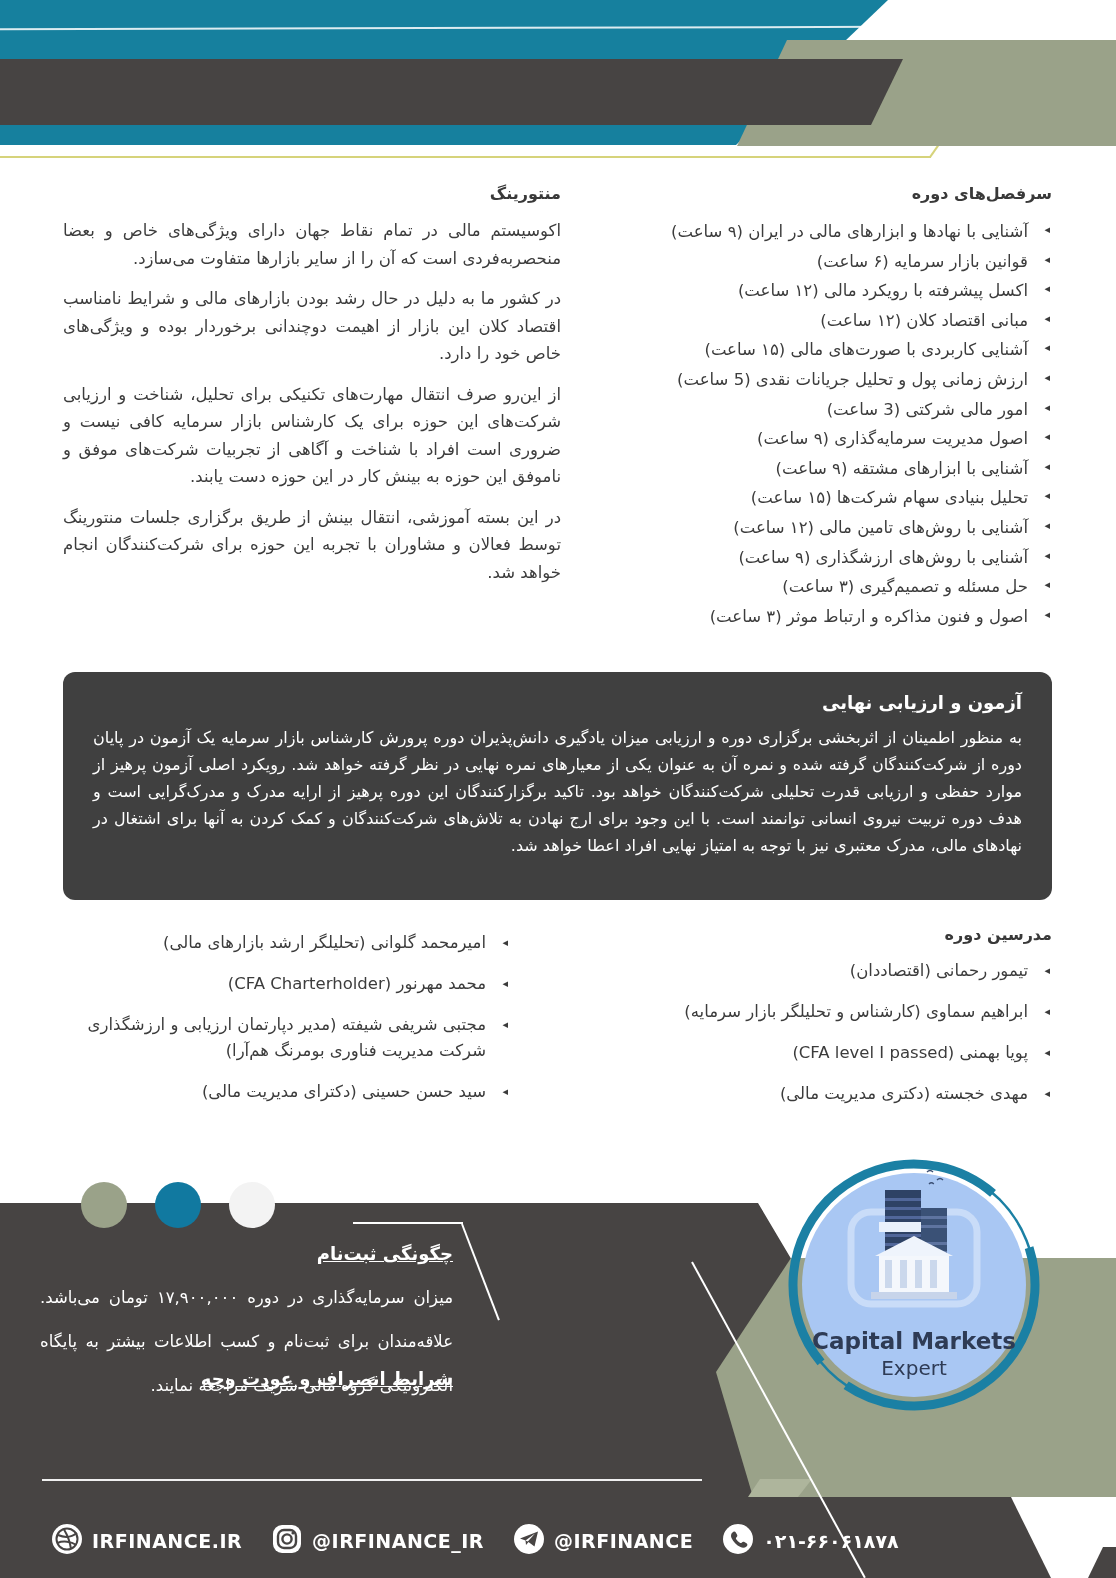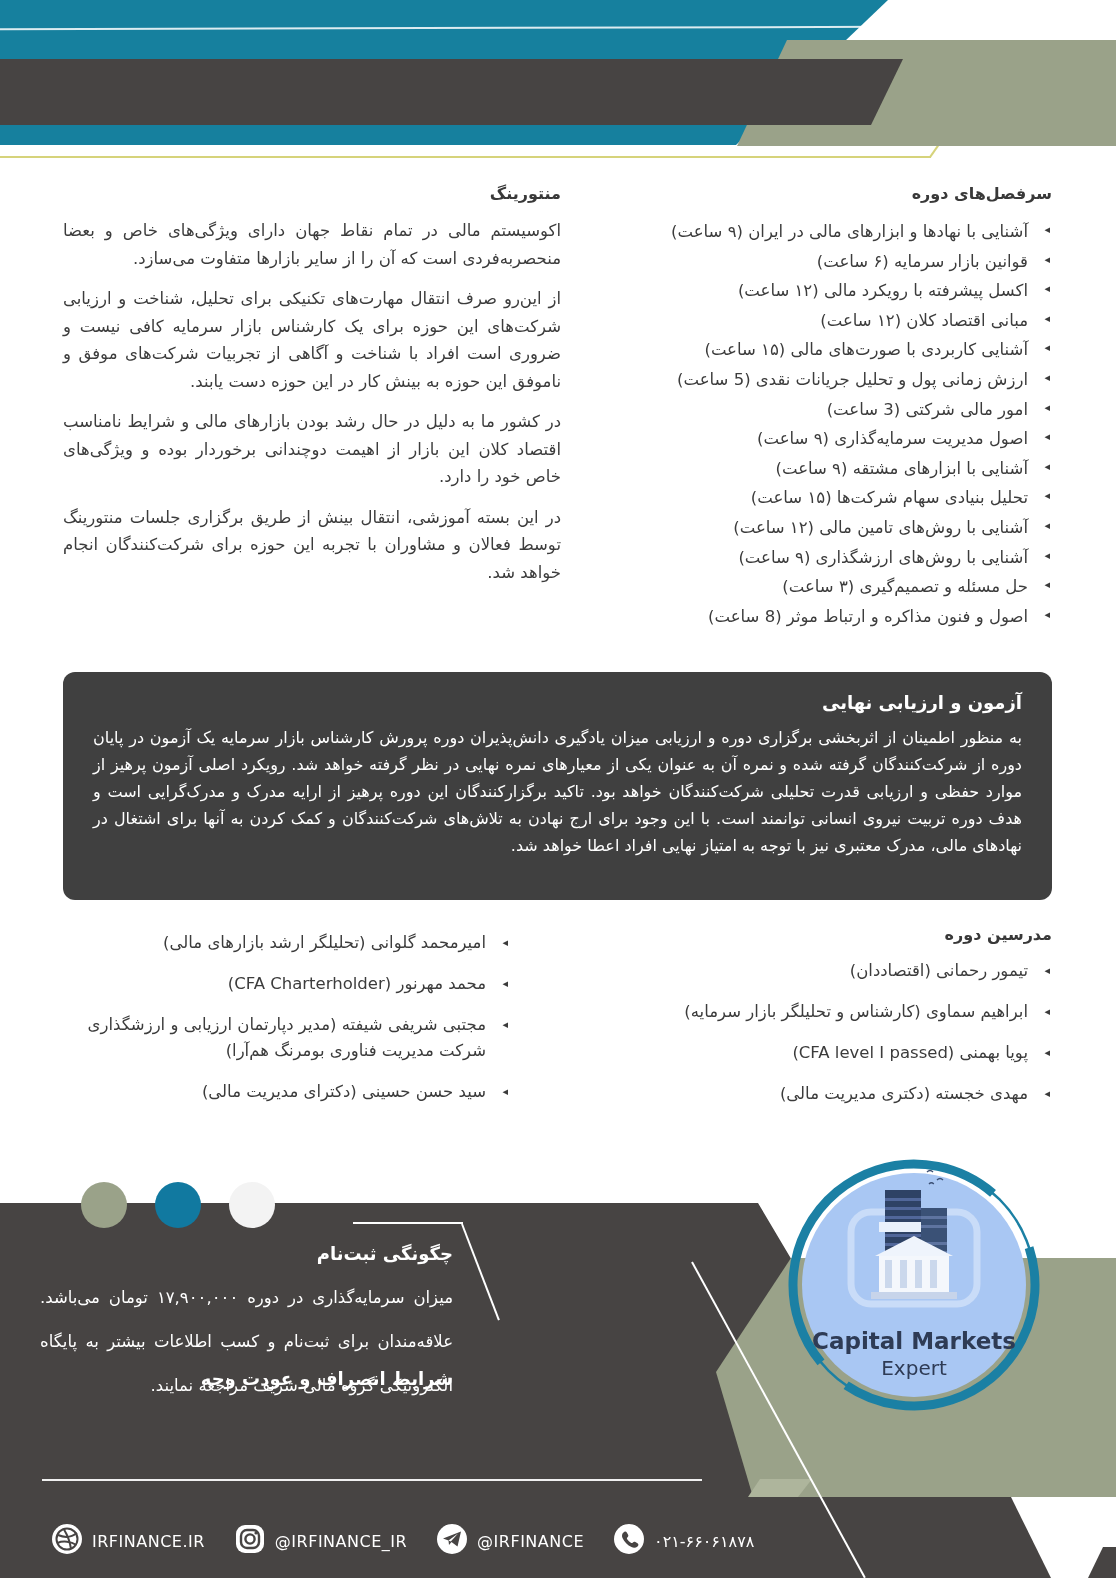--- a/index.html
+++ b/index.html
@@ -51,30 +51,30 @@
   .dot{position:absolute;width:46px;height:46px;border-radius:50%;top:1182px;}
   .dot.sage{left:81px;background:#9AA289;}
   .dot.teal{left:155px;background:#1179A0;}
   .dot.white{left:229px;background:#F3F3F3;}
 
   .regline-h{position:absolute;left:353px;top:1222px;width:110px;height:2px;background:#ffffff;}
   .regline-d{position:absolute;left:462px;top:1223px;width:103px;height:2px;background:#ffffff;transform-origin:left center;transform:rotate(69deg);}
   .longline{position:absolute;left:692px;top:1261px;width:360px;height:2px;background:#ffffff;transform-origin:left center;transform:rotate(61.3deg);}
 
   .bottom-text{position:absolute;left:40px;width:413px;color:#ffffff;}
-  .bottom-text h3{margin:0 0 12px 0;font-size:18px;font-weight:bold;color:#ffffff;}
+  .bottom-text h3{margin:0 0 12px 0;font-size:18px;font-weight:bold;color:#ffffff;text-decoration:underline;}
   .bottom-text p{margin:0;font-size:16.5px;line-height:44px;text-align:justify;color:#ffffff;}
   .registration{top:1243px;}
   .refund{top:1368px;}
   .divider{position:absolute;left:42px;top:1479px;width:660px;height:2px;background:rgba(255,255,255,.92);}
 
   
   .footer{position:absolute;left:52px;top:1524px;display:flex;align-items:center;gap:30px;direction:ltr;}
   .f-item{display:flex;align-items:center;gap:10px;}
-  .f-label{color:#ffffff;font-weight:normal;font-size:16px;letter-spacing:.5px;white-space:nowrap;}
+  .f-label{color:#ffffff;font-weight:bold;font-size:19px;letter-spacing:.5px;white-space:nowrap;}
   .f-label.num{direction:ltr;}
 
   
   .badge{position:absolute;left:779px;top:1150px;width:270px;height:270px;}
 </style>
 </head>
 <body>
 
 <div class="canvas">
 
@@ -94,29 +94,29 @@
       <li class="row"><span class="blt">◂</span><span>مبانی اقتصاد کلان (۱۲ ساعت)</span></li>
       <li class="row"><span class="blt">◂</span><span>آشنایی کاربردی با صورت‌های مالی (۱۵ ساعت)</span></li>
       <li class="row"><span class="blt">◂</span><span>ارزش زمانی پول و تحلیل جریانات نقدی (5 ساعت)</span></li>
       <li class="row"><span class="blt">◂</span><span>امور مالی شرکتی (3 ساعت)</span></li>
       <li class="row"><span class="blt">◂</span><span>اصول مدیریت سرمایه‌گذاری (۹ ساعت)</span></li>
       <li class="row"><span class="blt">◂</span><span>آشنایی با ابزارهای مشتقه (۹ ساعت)</span></li>
       <li class="row"><span class="blt">◂</span><span>تحلیل بنیادی سهام شرکت‌ها (۱۵ ساعت)</span></li>
       <li class="row"><span class="blt">◂</span><span>آشنایی با روش‌های تامین مالی (۱۲ ساعت)</span></li>
       <li class="row"><span class="blt">◂</span><span>آشنایی با روش‌های ارزشگذاری (۹ ساعت)</span></li>
       <li class="row"><span class="blt">◂</span><span>حل مسئله و تصمیم‌گیری (۳ ساعت)</span></li>
-      <li class="row"><span class="blt">◂</span><span>اصول و فنون مذاکره و ارتباط موثر (8 ساعت)</span></li>
+      <li class="row"><span class="blt">◂</span><span>اصول و فنون مذاکره و ارتباط موثر (۳ ساعت)</span></li>
     </ul>
   </section>
 
   <section class="mentoring rtl">
     <h2 class="sec">منتورینگ</h2>
     <p>اکوسیستم مالی در تمام نقاط جهان دارای ویژگی‌های خاص و بعضا منحصربه‌فردی است که آن را از سایر بازارها متفاوت می‌سازد.</p>
+    <p>در کشور ما به دلیل در حال رشد بودن بازارهای مالی و شرایط نامناسب اقتصاد کلان این بازار از اهیمت دوچندانی برخوردار بوده و ویژگی‌های خاص خود را دارد.</p>
     <p>از این‌رو صرف انتقال مهارت‌های تکنیکی برای تحلیل، شناخت و ارزیابی شرکت‌های این حوزه برای یک کارشناس بازار سرمایه کافی نیست و ضروری است افراد با شناخت و آگاهی از تجربیات شرکت‌های موفق و ناموفق این حوزه به بینش کار در این حوزه دست یابند.</p>
-    <p>در کشور ما به دلیل در حال رشد بودن بازارهای مالی و شرایط نامناسب اقتصاد کلان این بازار از اهیمت دوچندانی برخوردار بوده و ویژگی‌های خاص خود را دارد.</p>
     <p>در این بسته آموزشی، انتقال بینش از طریق برگزاری جلسات منتورینگ توسط فعالان و مشاوران با تجربه این حوزه برای شرکت‌کنندگان انجام خواهد شد.</p>
   </section>
 
   <section class="exam-box rtl">
     <h3>آزمون و ارزیابی نهایی</h3>
     <p>به منظور اطمینان از اثربخشی برگزاری دوره و ارزیابی میزان یادگیری دانش‌پذیران دوره پرورش کارشناس بازار سرمایه یک آزمون در پایان دوره از شرکت‌کنندگان گرفته شده و نمره آن به عنوان یکی از معیارهای نمره نهایی در نظر گرفته خواهد شد. رویکرد اصلی آزمون پرهیز از موارد حفظی و ارزیابی قدرت تحلیلی شرکت‌کنندگان خواهد بود. تاکید برگزارکنندگان این دوره پرهیز از ارایه مدرک و مدرک‌گرایی است و هدف دوره تربیت نیروی انسانی توانمند است. با این وجود برای ارج نهادن به تلاش‌های شرکت‌کنندگان و کمک کردن به آنها برای اشتغال در نهادهای مالی، مدرک معتبری نیز با توجه به امتیاز نهایی افراد اعطا خواهد شد.</p>
   </section>
 
   <section class="inst-right rtl">
     <h2 class="sec">مدرسین دوره</h2>

